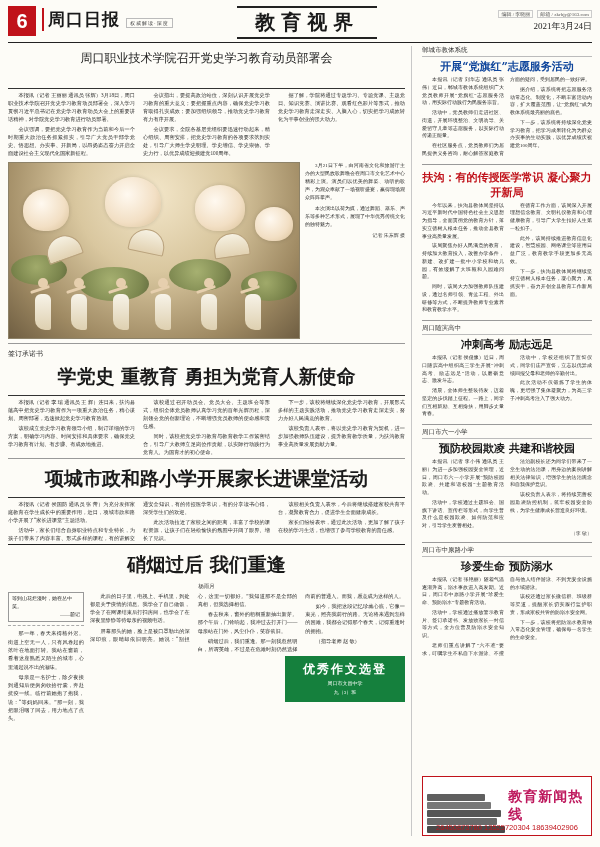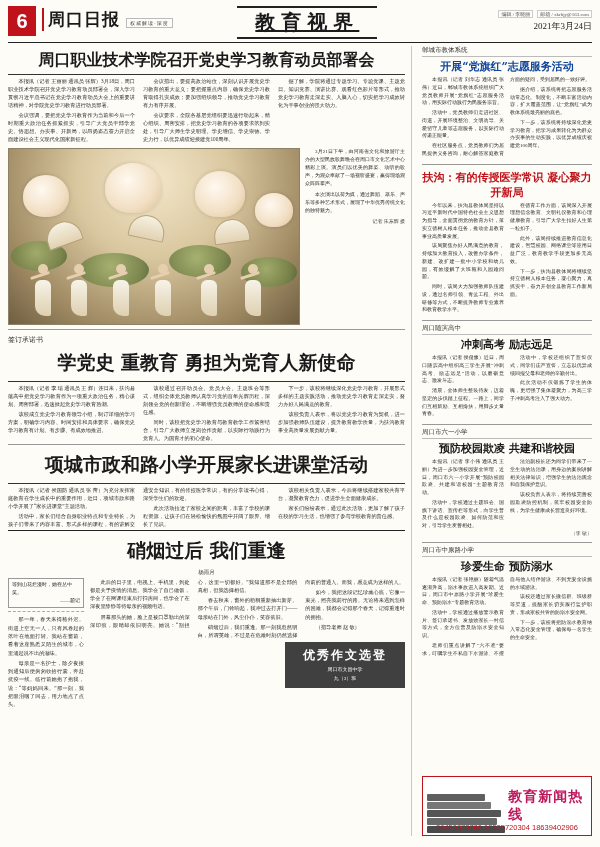--- a/index.html
+++ b/index.html
@@ -29,21 +29,21 @@
   .paper-name{
     font-size:17px;font-weight:bold;letter-spacing:1px;
     border-left:2px solid #c0121a;padding-left:4px;margin-top:2px;
     font-family:"DejaVu Serif",serif;
   }
   .mast-sub{
     font-size:5px;color:#444;margin-top:12px;
     border:1px solid #bbb;padding:1px 3px;letter-spacing:1px;
   }
   .section-title-box{
-    flex:1;display:flex;justify-content:center;align-items:flex-end;text-decoration:underline;
+    flex:1;display:flex;justify-content:center;align-items:flex-end;
   }
   .section-title{
     font-size:20px;font-weight:bold;letter-spacing:6px;
     border-top:2px solid #222;border-bottom:2px solid #222;
     padding:1px 18px;font-family:"DejaVu Serif",serif;
   }
   .mast-right{
     width:150px;display:flex;flex-direction:column;align-items:flex-end;gap:2px;
     padding-top:4px;
   }
@@ -51,21 +51,21 @@
   .mast-right .codes span{border:1px solid #ccc;padding:0 2px;}
   .mast-date{font-size:9px;color:#222;}
   .rule{border-top:1.5px solid #222;margin:2px 0 3px;}
   .rule.thin{border-top:1px solid #999;}
   
   .cols{display:flex;gap:6px;height:790px;}
   .colL{width:400px;display:flex;flex-direction:column;}
   .colR{width:176px;display:flex;flex-direction:column;border-left:1px solid #c8c8c8;padding-left:10px;}
   
   h1.head{
-    font-size:16px;font-weight:bold;text-align:center;margin:4px 0 1px;
+    font-size:12px;font-weight:normal;text-align:center;margin:4px 0 19px;
     letter-spacing:0px;font-family:"DejaVu Serif",serif;
   }
   h2.head{
     font-size:19px;font-weight:bold;text-align:center;margin:4px 0 3px;
     font-family:"DejaVu Serif",serif;
   }
   .kicker{font-size:7px;color:#333;margin:2px 0 1px;}
   .sub-rule{height:1px;background:#333;margin:2px 0;}
   
   .body3{column-count:3;column-gap:8px;font-size:5.2px;line-height:1.55;text-align:justify;color:#2b2b2b;}
@@ -121,21 +121,21 @@
   
   .books{width:86px;height:58px;position:relative;}
   .book{position:absolute;left:4px;height:7px;border-radius:1px;background:#5a5a5a;}
   .book:nth-child(1){bottom:2px;width:78px;background:#4a4a4a;}
   .book:nth-child(2){bottom:10px;width:70px;background:#6a6a6a;}
   .book:nth-child(3){bottom:18px;width:74px;background:#555;}
   .book:nth-child(4){bottom:26px;width:64px;background:#777;}
   .book:nth-child(5){bottom:34px;width:58px;background:#5f5f5f;}
   
   .stamp{
-    width:120px;height:46px;background:#404040;color:#fff;display:flex;
+    width:120px;height:46px;background:#15803d;color:#fff;display:flex;
     flex-direction:column;align-items:center;justify-content:center;margin:3px 0;
   }
   .stamp .t{font-size:12px;font-weight:bold;letter-spacing:2px;font-family:"DejaVu Serif",serif;}
   .stamp .s{font-size:5px;margin-top:2px;line-height:1.4;text-align:center;}
   .poem-box{border:1px solid #999;padding:2px 3px;font-size:5px;line-height:1.6;}
   .center-small{text-align:center;font-size:5.5px;color:#444;margin:2px 0;}
   .divider-dash{border-top:1px dashed #aaa;margin:3px 0;}
   .bot-flex{display:flex;gap:6px;align-items:flex-start;}
 </style>
 </head>

